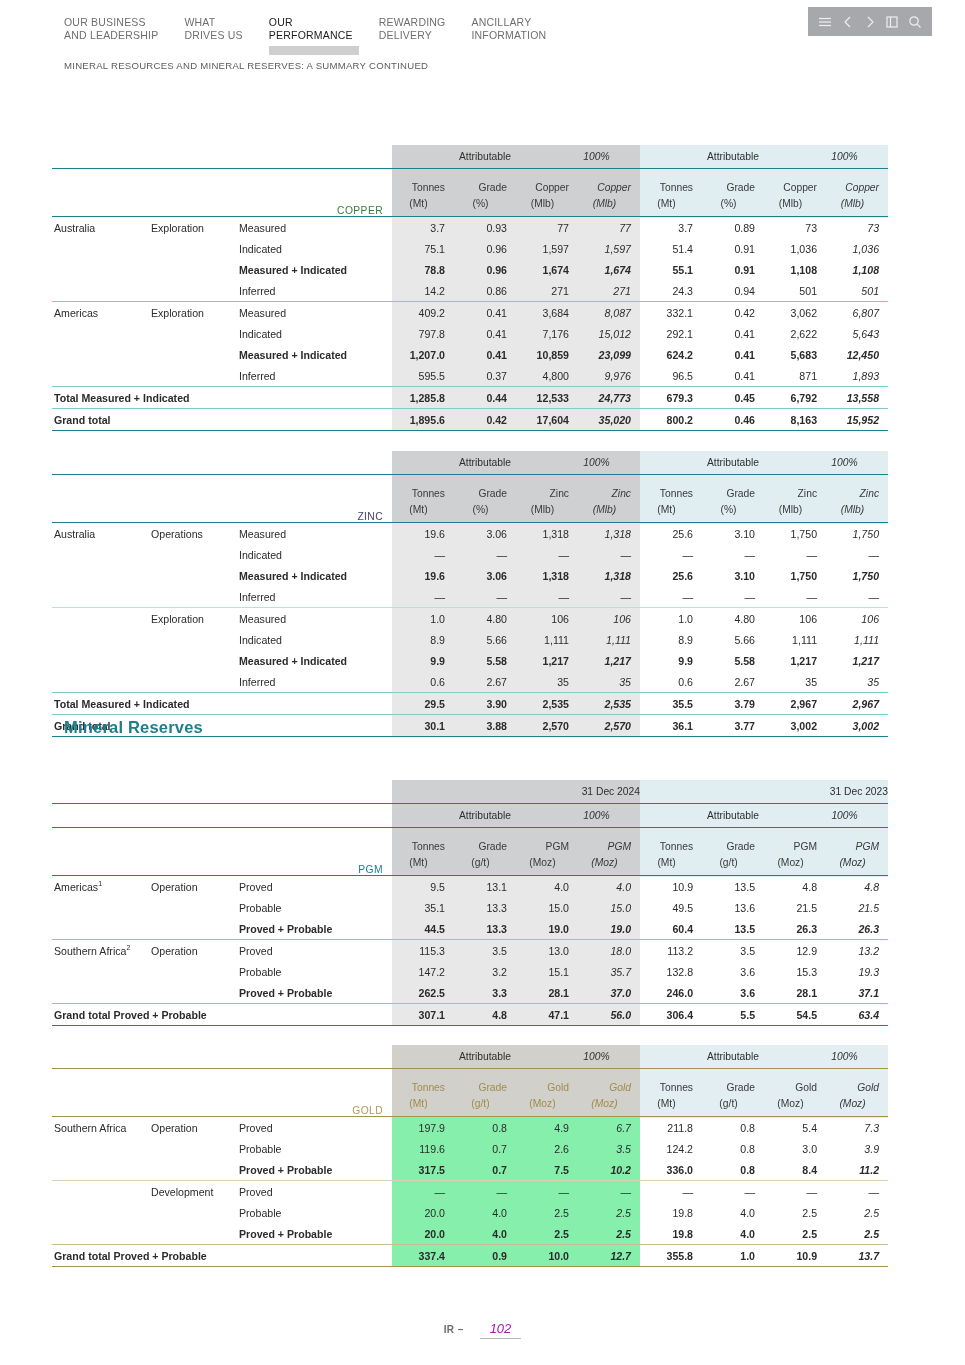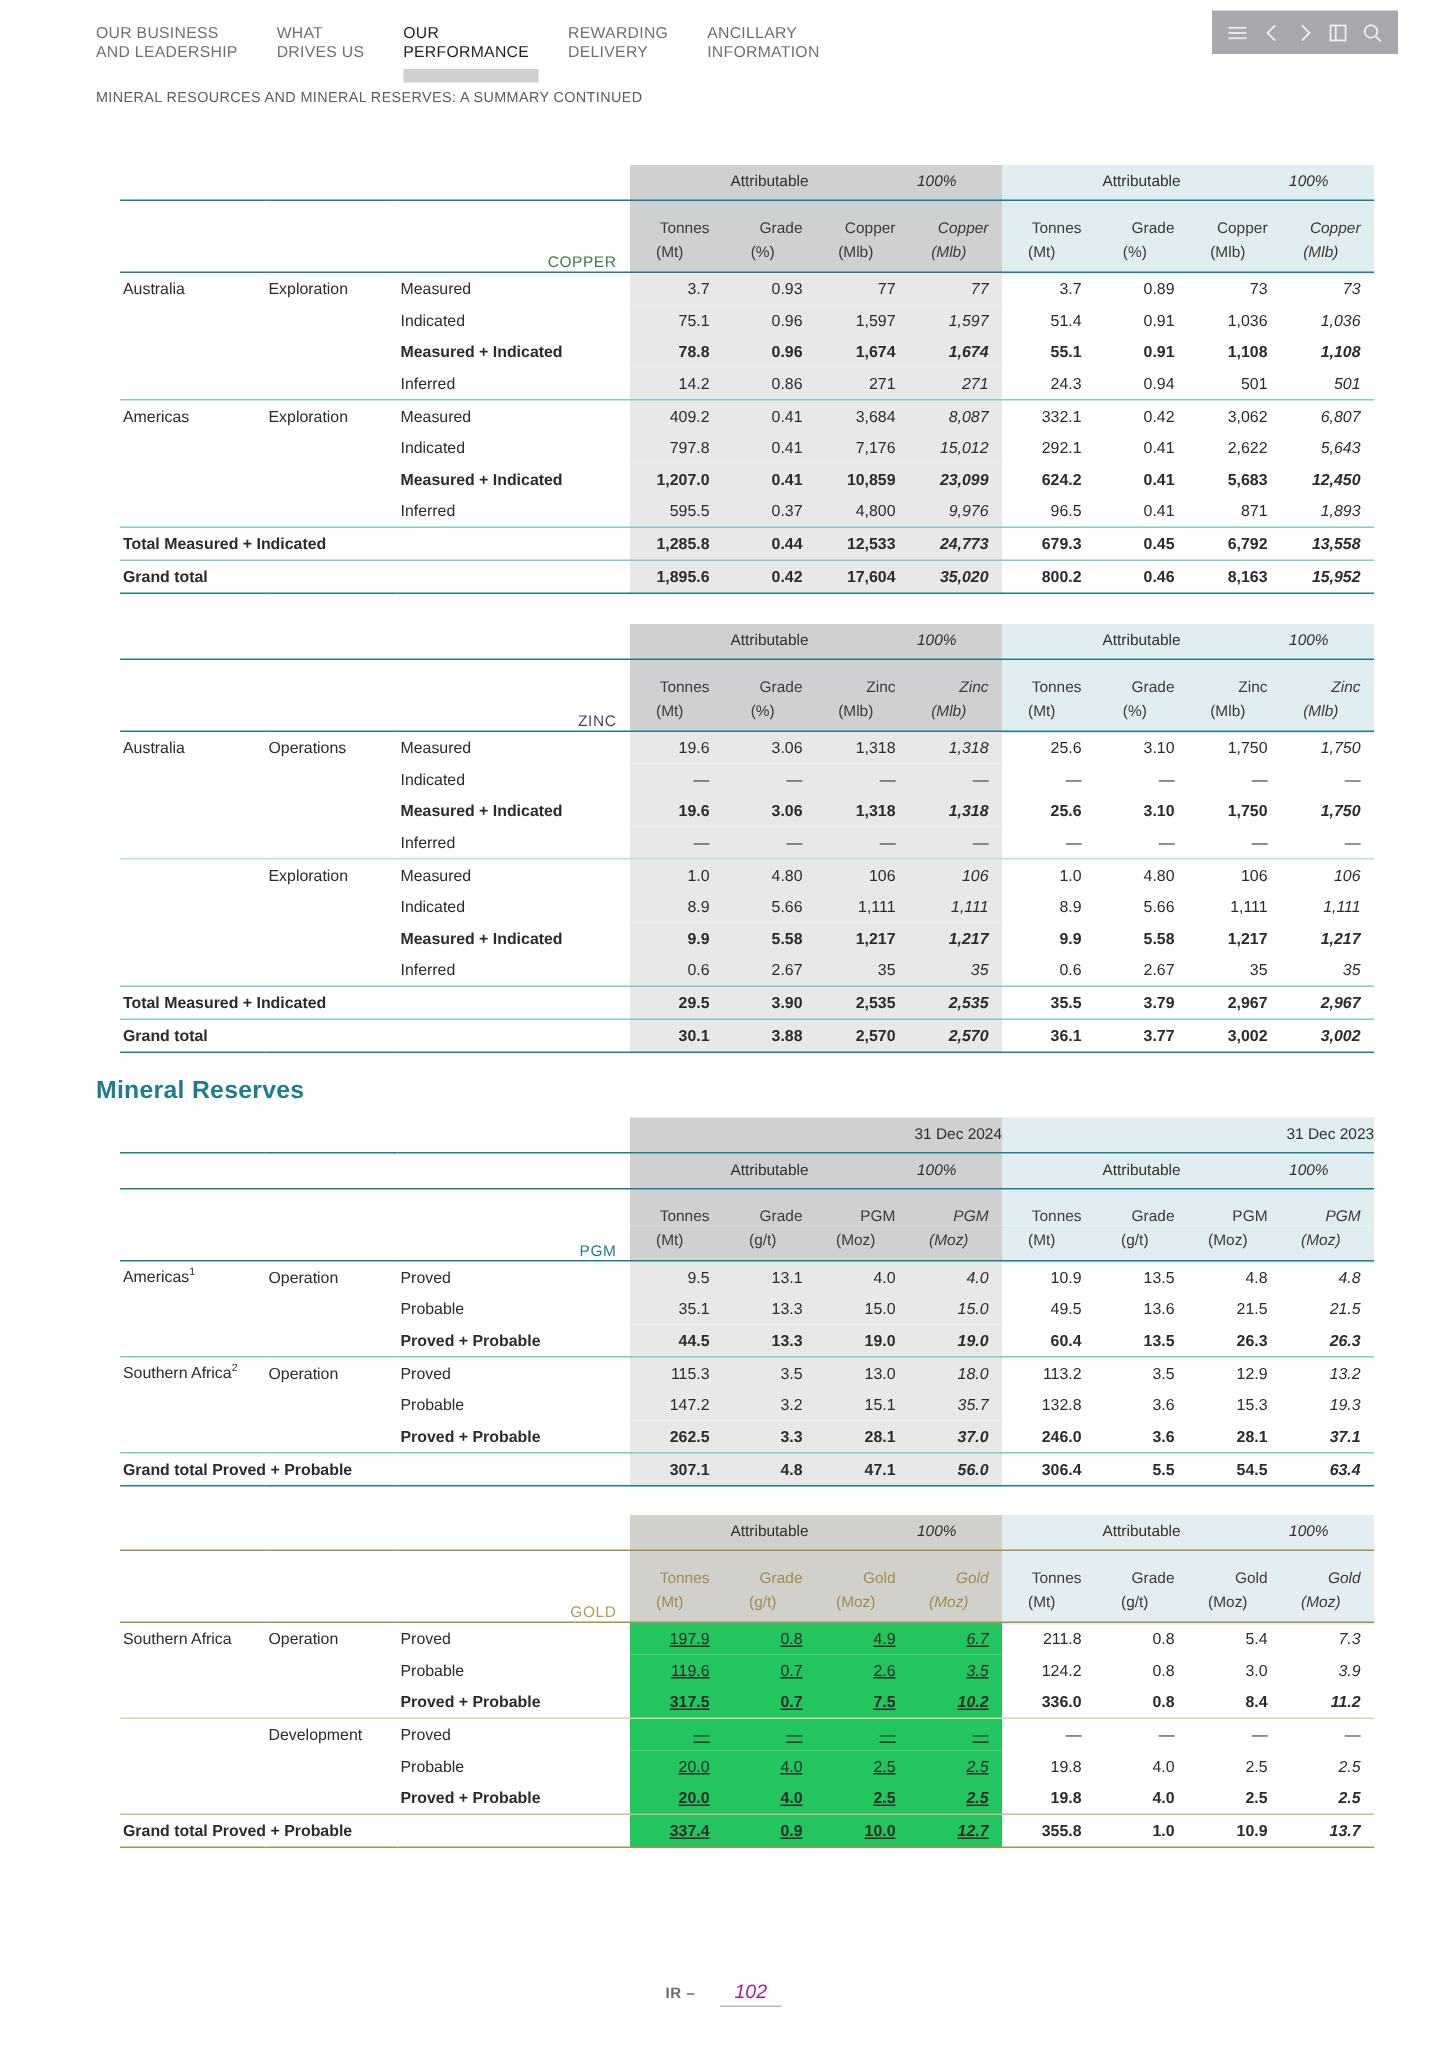--- a/index.html
+++ b/index.html
@@ -40,38 +40,39 @@
   .toolbar .ti svg{display:block;}
 
   .runhead{
     position:absolute; left:64px; top:60px;
     font-size:9.6px; letter-spacing:.25px; color:#5d5d5d;
     text-transform:uppercase;
   }
 
   
   .tbl{
-    position:absolute; left:80px; width:836px;
+    position:absolute; left:52px; width:836px;
     border-collapse:collapse; table-layout:fixed;
     font-size:10.3px;
+    margin-top:35px;
   }
   .tbl td, .tbl th{ padding:0; margin:0; font-weight:normal; }
 
   col.c-reg{width:97px;}
   col.c-typ{width:88px;}
   col.c-cat{width:155px;}
   col.c-num{width:62px;}
 
   
   .bandA{ background:#cfd0d1; }     
   .bandA2{ background:#e8e8e8; }    
   .bandB{ background:#e0eef2; }
 
   .gold .bandA{ background:#d2d0ca; }
-  .gold .bandA2{ background:#22c55e;text-decoration:underline; }
+  .gold .bandA2{ background:#86efac; }
   .gold .bandB{ background:#e2eef2; }
 
   
   .grphdr td{
     height:23px; vertical-align:middle;
     text-align:center; font-size:10.3px; color:#2f2f2f;
   }
   .grphdr td.pct{ padding-right:25px; font-style:italic; }
   .grphdr td.attr{ text-align:center; }
 

